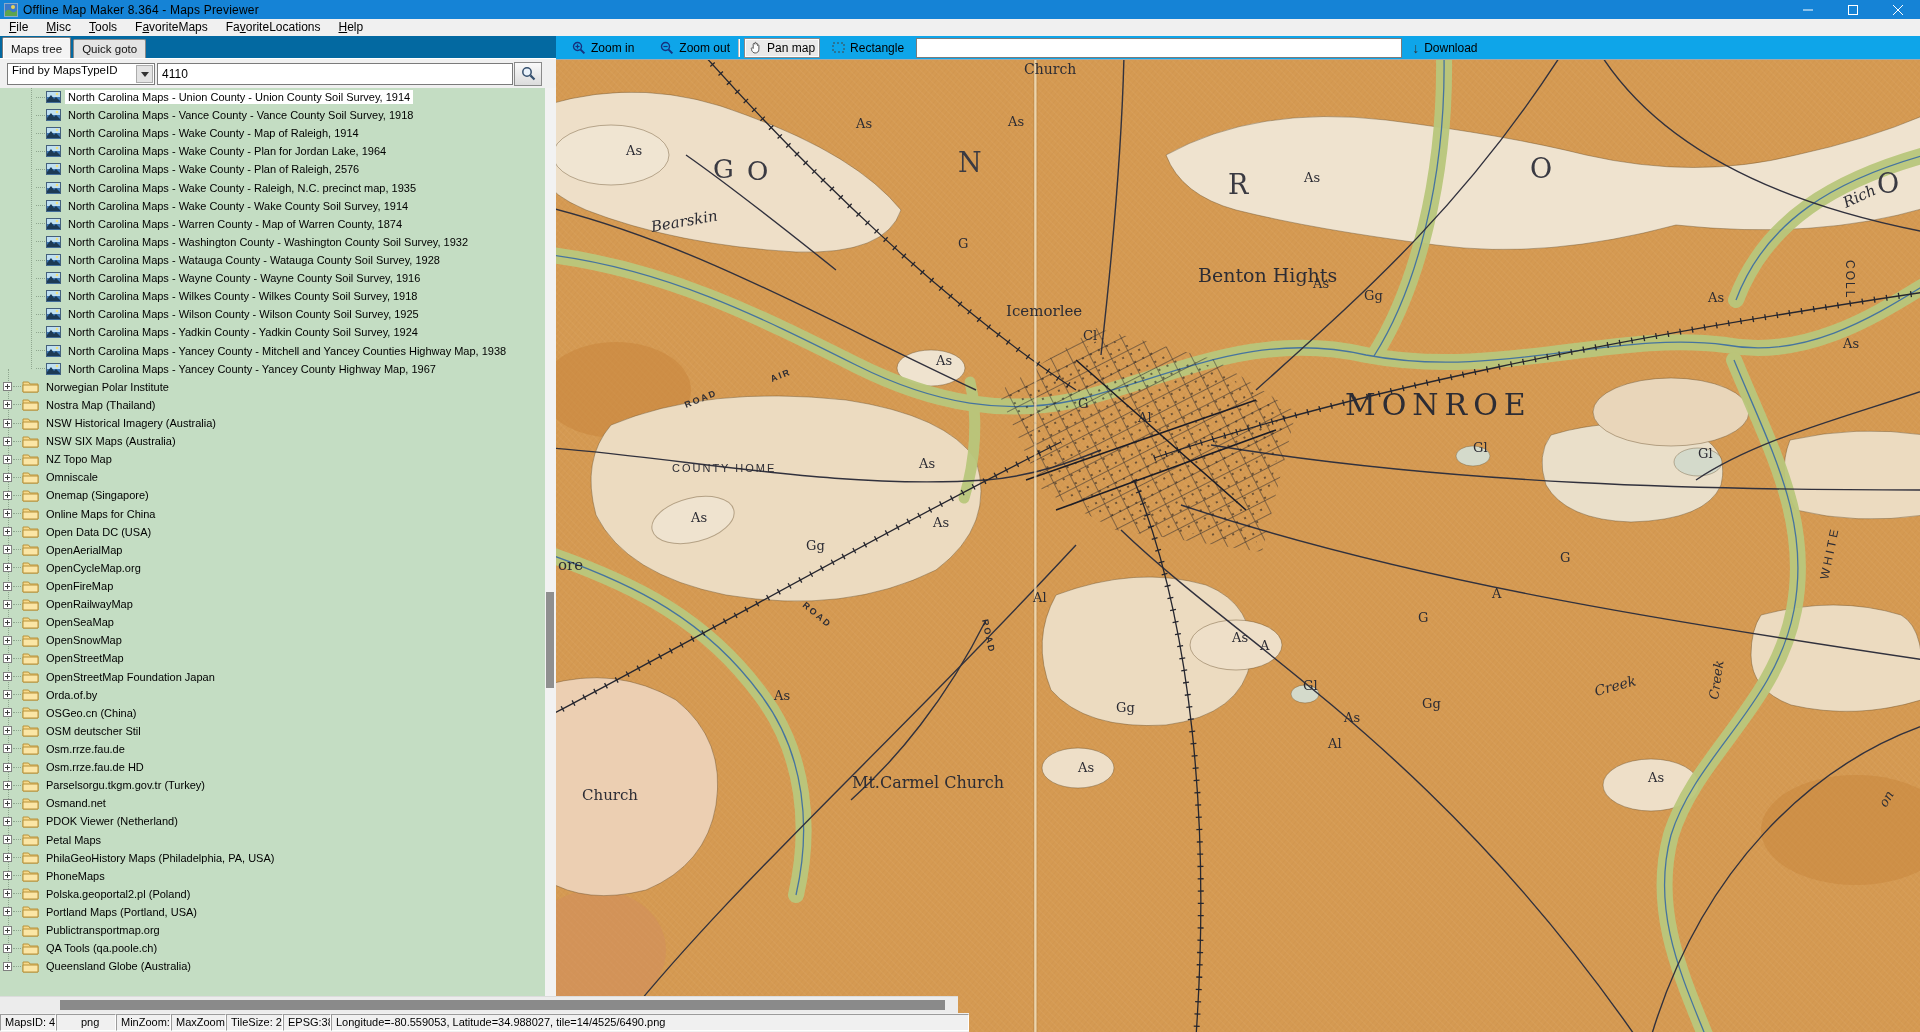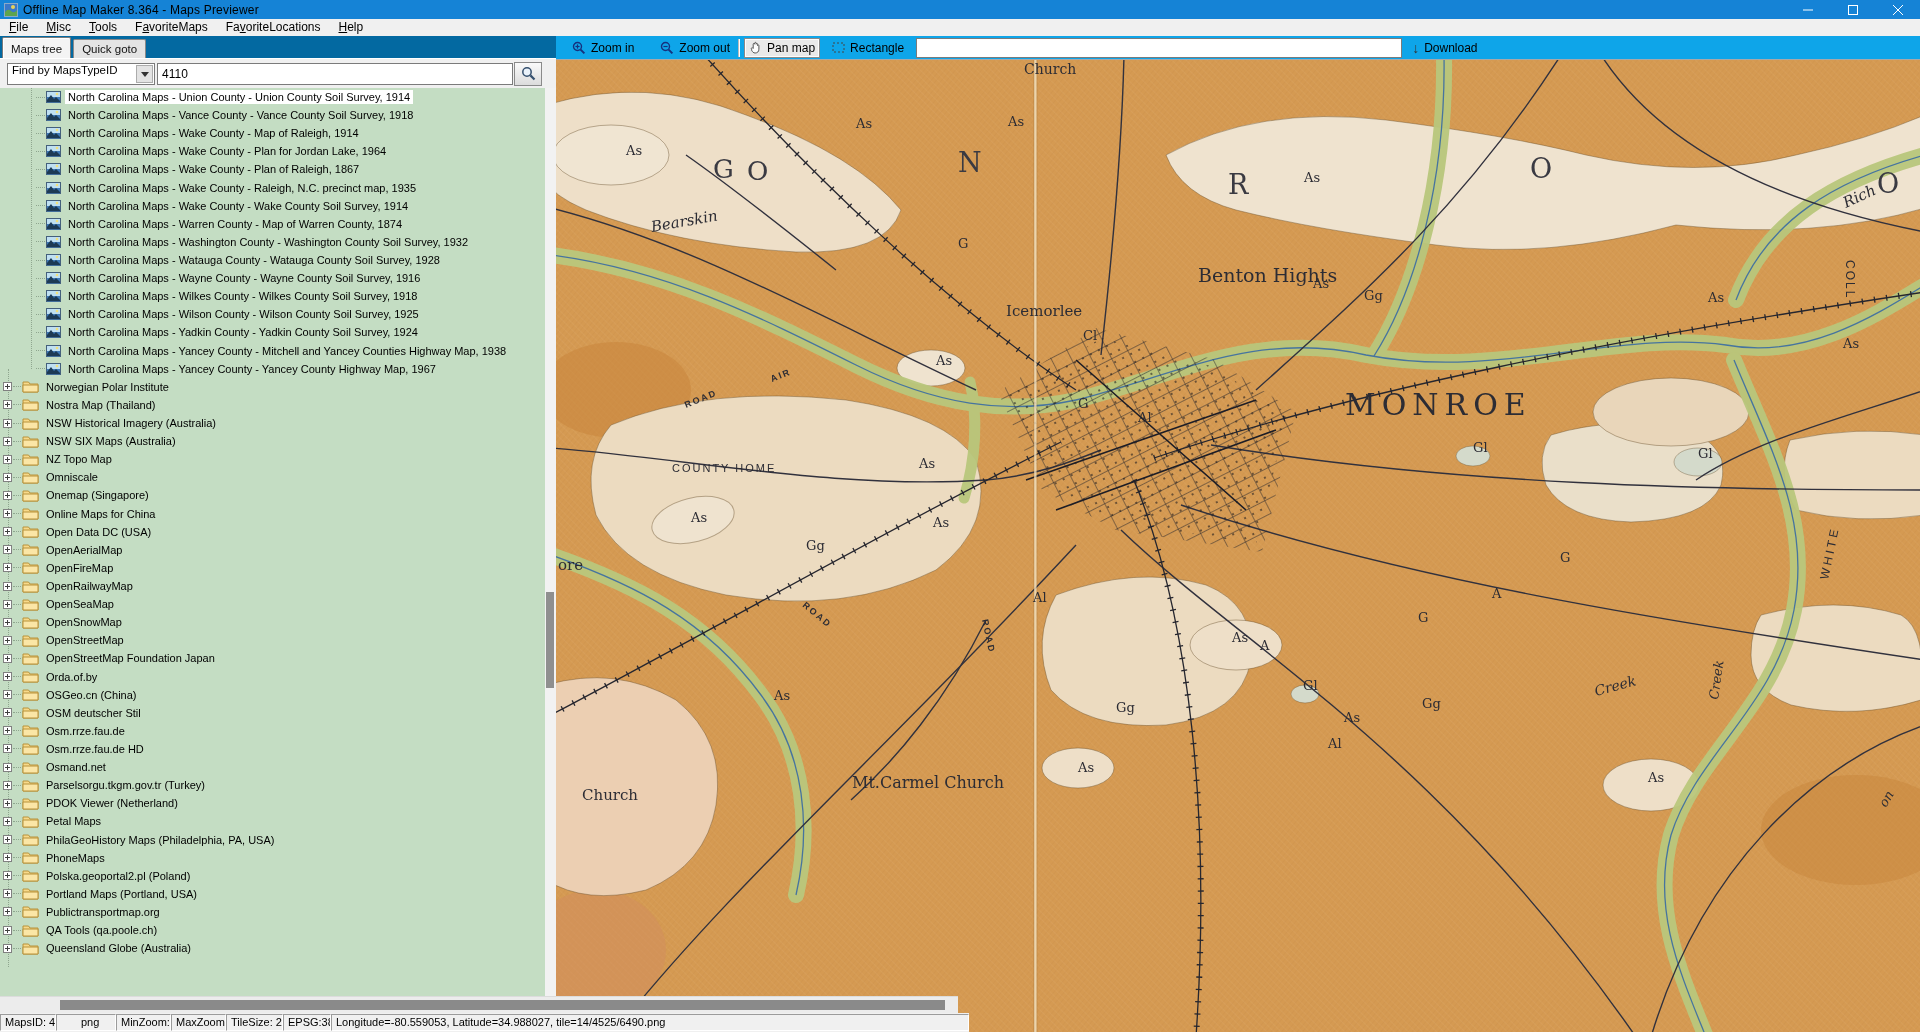--- a/index.html
+++ b/index.html
@@ -190,21 +190,21 @@
         <span class="tlabel">North Carolina Maps - Wake County - Plan for Jordan Lake, 1964</span>
       </div>
       <div class="trow map">
         <span class="stub"></span>
         <svg class="imgicon" width="15" height="12" viewBox="0 0 15 12">
           <rect x="0.5" y="0.5" width="14" height="11" fill="#bfe0f2" stroke="#44607c"></rect>
           <rect x="1" y="6" width="13" height="5.5" fill="#3f7ab8"></rect>
           <path d="M1,9 L5,4 L8,8 L10,6 L14,10 L14,11 L1,11 Z" fill="#1c3a55"></path>
           <circle cx="11" cy="3" r="1.3" fill="#f2e07a"></circle>
         </svg>
-        <span class="tlabel">North Carolina Maps - Wake County - Plan of Raleigh, 1867</span>
+        <span class="tlabel">North Carolina Maps - Wake County - Plan of Raleigh, 2576</span>
       </div>
       <div class="trow map">
         <span class="stub"></span>
         <svg class="imgicon" width="15" height="12" viewBox="0 0 15 12">
           <rect x="0.5" y="0.5" width="14" height="11" fill="#bfe0f2" stroke="#44607c"></rect>
           <rect x="1" y="6" width="13" height="5.5" fill="#3f7ab8"></rect>
           <path d="M1,9 L5,4 L8,8 L10,6 L14,10 L14,11 L1,11 Z" fill="#1c3a55"></path>
           <circle cx="11" cy="3" r="1.3" fill="#f2e07a"></circle>
         </svg>
         <span class="tlabel">North Carolina Maps - Wake County - Raleigh, N.C. precinct map, 1935</span>
@@ -399,20 +399,29 @@
         </svg>
         <span class="tlabel">OpenAerialMap</span>
       </div>
       <div class="trow folder">
         <div class="plusbox"></div>
         <span class="stub"></span>
         <svg class="foldericon" width="17" height="13" viewBox="0 0 17 13">
           <path d="M1,3 L1,12 L16,12 L16,4 L8,4 L6.5,2 L1,2 Z" fill="#f7d98a" stroke="#b8923a"></path>
           <path d="M1,5 L16,5 L16,12 L1,12 Z" fill="#fbe6a6" stroke="#b8923a"></path>
         </svg>
+        <span class="tlabel">OpenCycleMap.org</span>
+      </div>
+      <div class="trow folder">
+        <div class="plusbox"></div>
+        <span class="stub"></span>
+        <svg class="foldericon" width="17" height="13" viewBox="0 0 17 13">
+          <path d="M1,3 L1,12 L16,12 L16,4 L8,4 L6.5,2 L1,2 Z" fill="#f7d98a" stroke="#b8923a"></path>
+          <path d="M1,5 L16,5 L16,12 L1,12 Z" fill="#fbe6a6" stroke="#b8923a"></path>
+        </svg>
         <span class="tlabel">OpenFireMap</span>
       </div>
       <div class="trow folder">
         <div class="plusbox"></div>
         <span class="stub"></span>
         <svg class="foldericon" width="17" height="13" viewBox="0 0 17 13">
           <path d="M1,3 L1,12 L16,12 L16,4 L8,4 L6.5,2 L1,2 Z" fill="#f7d98a" stroke="#b8923a"></path>
           <path d="M1,5 L16,5 L16,12 L1,12 Z" fill="#fbe6a6" stroke="#b8923a"></path>
         </svg>
         <span class="tlabel">OpenRailwayMap</span>
@@ -498,30 +507,30 @@
         </svg>
         <span class="tlabel">Osm.rrze.fau.de HD</span>
       </div>
       <div class="trow folder">
         <div class="plusbox"></div>
         <span class="stub"></span>
         <svg class="foldericon" width="17" height="13" viewBox="0 0 17 13">
           <path d="M1,3 L1,12 L16,12 L16,4 L8,4 L6.5,2 L1,2 Z" fill="#f7d98a" stroke="#b8923a"></path>
           <path d="M1,5 L16,5 L16,12 L1,12 Z" fill="#fbe6a6" stroke="#b8923a"></path>
         </svg>
+        <span class="tlabel">Parselsorgu.tkgm.gov.tr (Turkey)</span>
+      </div>
+      <div class="trow folder">
+        <div class="plusbox"></div>
+        <span class="stub"></span>
+        <svg class="foldericon" width="17" height="13" viewBox="0 0 17 13">
+          <path d="M1,3 L1,12 L16,12 L16,4 L8,4 L6.5,2 L1,2 Z" fill="#f7d98a" stroke="#b8923a"></path>
+          <path d="M1,5 L16,5 L16,12 L1,12 Z" fill="#fbe6a6" stroke="#b8923a"></path>
+        </svg>
         <span class="tlabel">Osmand.net</span>
-      </div>
-      <div class="trow folder">
-        <div class="plusbox"></div>
-        <span class="stub"></span>
-        <svg class="foldericon" width="17" height="13" viewBox="0 0 17 13">
-          <path d="M1,3 L1,12 L16,12 L16,4 L8,4 L6.5,2 L1,2 Z" fill="#f7d98a" stroke="#b8923a"></path>
-          <path d="M1,5 L16,5 L16,12 L1,12 Z" fill="#fbe6a6" stroke="#b8923a"></path>
-        </svg>
-        <span class="tlabel">Parselsorgu.tkgm.gov.tr (Turkey)</span>
       </div>
       <div class="trow folder">
         <div class="plusbox"></div>
         <span class="stub"></span>
         <svg class="foldericon" width="17" height="13" viewBox="0 0 17 13">
           <path d="M1,3 L1,12 L16,12 L16,4 L8,4 L6.5,2 L1,2 Z" fill="#f7d98a" stroke="#b8923a"></path>
           <path d="M1,5 L16,5 L16,12 L1,12 Z" fill="#fbe6a6" stroke="#b8923a"></path>
         </svg>
         <span class="tlabel">PDOK Viewer (Netherland)</span>
       </div>

